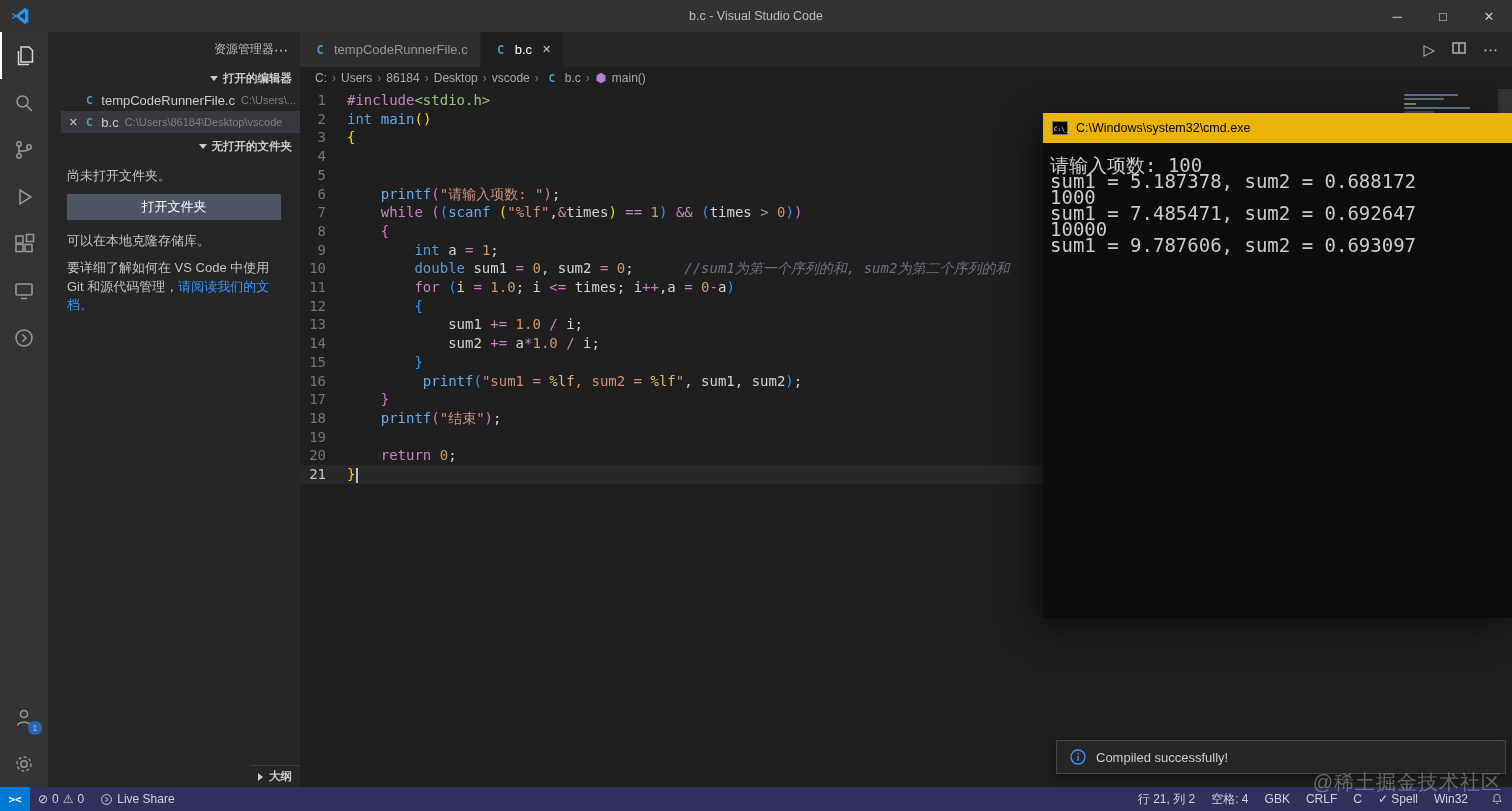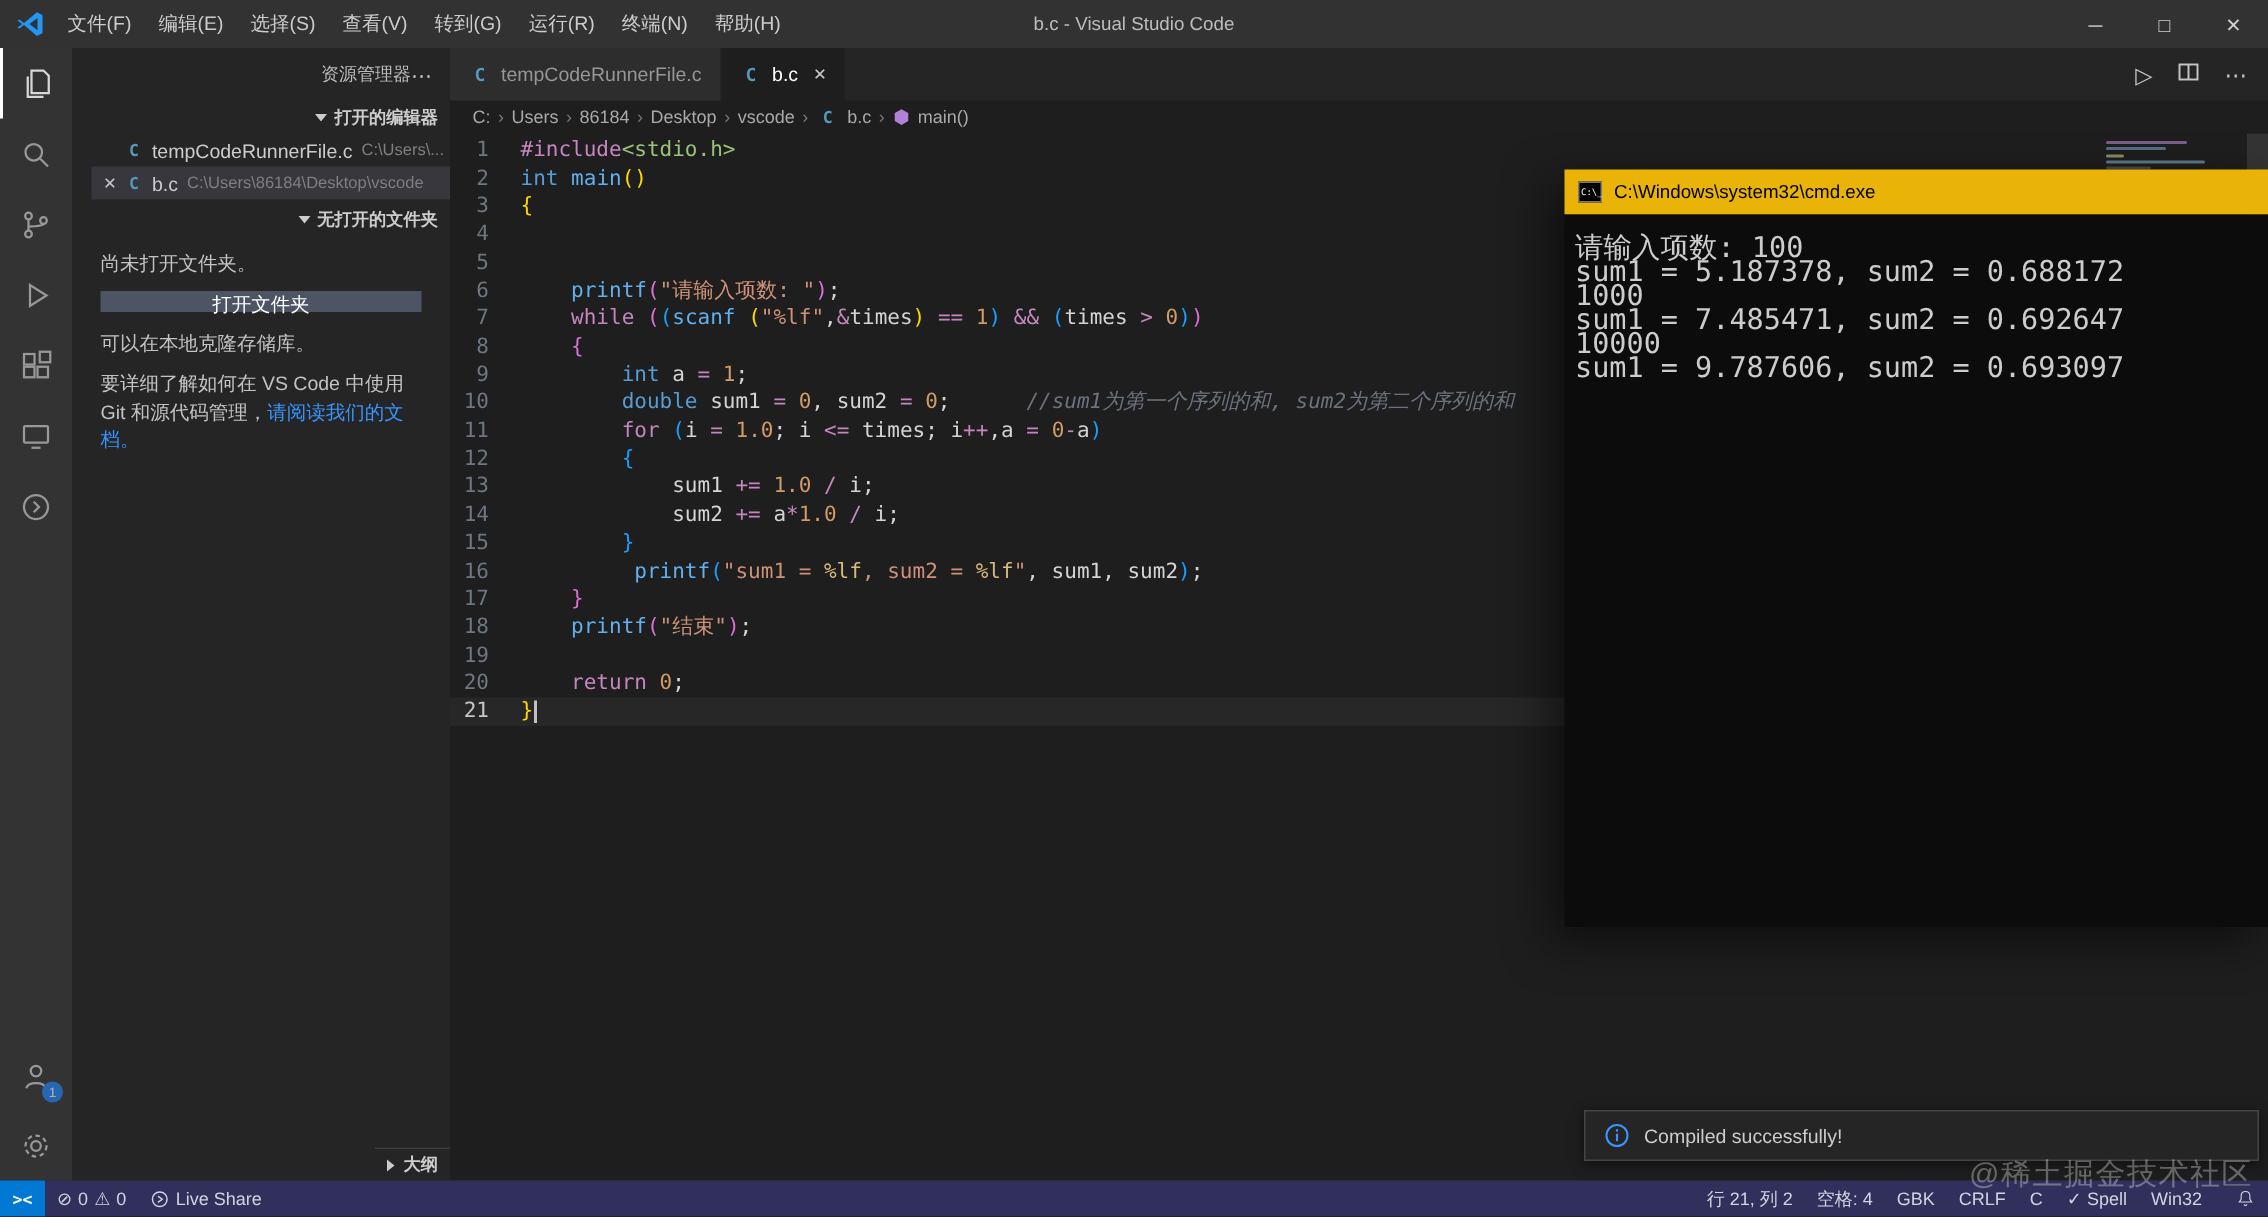--- a/index.html
+++ b/index.html
@@ -49,21 +49,21 @@
   .oe-row.active { background:#37373d; }
   .oe-close { width:16px; text-align:center; font-size:11px; color:#c5c5c5; flex-shrink:0; }
   .c-icon { color:#519aba; font-weight:bold; font-family:"DejaVu Sans Mono",monospace;
     font-size:12px; width:16px; text-align:center; flex-shrink:0; }
   .c-icon.small { font-size:11px; }
   .oe-name { margin-left:4px; }
   .oe-path { margin-left:6px; color:#7f7f7f; font-size:11px; overflow:hidden;
     text-overflow:ellipsis; }
   .nf-body { padding:10px 19px; line-height:1.45; }
   .nf-text { margin-bottom:8px; color:#c3c3c3; }
-  .sb-button { display:block; width:100%; height:14px; background:#4d5565; color:#ffffff;
+  .sb-button { display:block; width:100%; height:26px; background:#4d5565; color:#ffffff;
     border:none; font-size:13px; margin:4px 0 12px; cursor:pointer; font-family:inherit; }
   .sb-link { color:#3794ff; cursor:pointer; }
   .outline-header { margin-top:auto; border-top:1px solid #3c3c3c; height:22px; display:flex;
     align-items:center; gap:6px; padding:0 8px; font-weight:bold; font-size:11.5px; }
 
   
   .editor { flex:1; display:flex; flex-direction:column; background:#1e1e1e; position:relative;
     overflow:hidden; }
   .tabbar { height:35px; background:#252526; display:flex; align-items:stretch; flex-shrink:0; }
   .tab-list { display:flex; }
@@ -140,30 +140,20 @@
   .sb-right { margin-left:auto; display:flex; align-items:center; padding-right:6px; }
   .bell svg { width:14px; height:14px; stroke:#d2d2e0; fill:none; stroke-width:1.3; }
 </style>
 </head>
 <body>
 
 <div class="titlebar">
   <svg class="vscode-logo" viewBox="0 0 24 24">
     <path fill="#2196f3" d="M17.5 2.5 7.2 11.2 3.6 8.4 2 9.3l3.8 2.7L2 14.7l1.6.9 3.6-2.8 10.3 8.7 4.5-2.2V4.7L17.5 2.5zm.5 4.6v9.8L11.6 12 18 7.1z"></path>
   </svg>
-  <div class="menu-bar" style="display:flex;">
-      <span class="menu-item">文件(F)</span>
-      <span class="menu-item">编辑(E)</span>
-      <span class="menu-item">选择(S)</span>
-      <span class="menu-item">查看(V)</span>
-      <span class="menu-item">转到(G)</span>
-      <span class="menu-item">运行(R)</span>
-      <span class="menu-item">终端(N)</span>
-      <span class="menu-item">帮助(H)</span>
-    </div>
   <div class="win-title">b.c - Visual Studio Code</div>
   <div class="win-controls">
     <div class="win-btn">─</div>
     <div class="win-btn">□</div>
     <div class="win-btn">✕</div>
   </div>
 </div>
 
 <div class="app">
 

